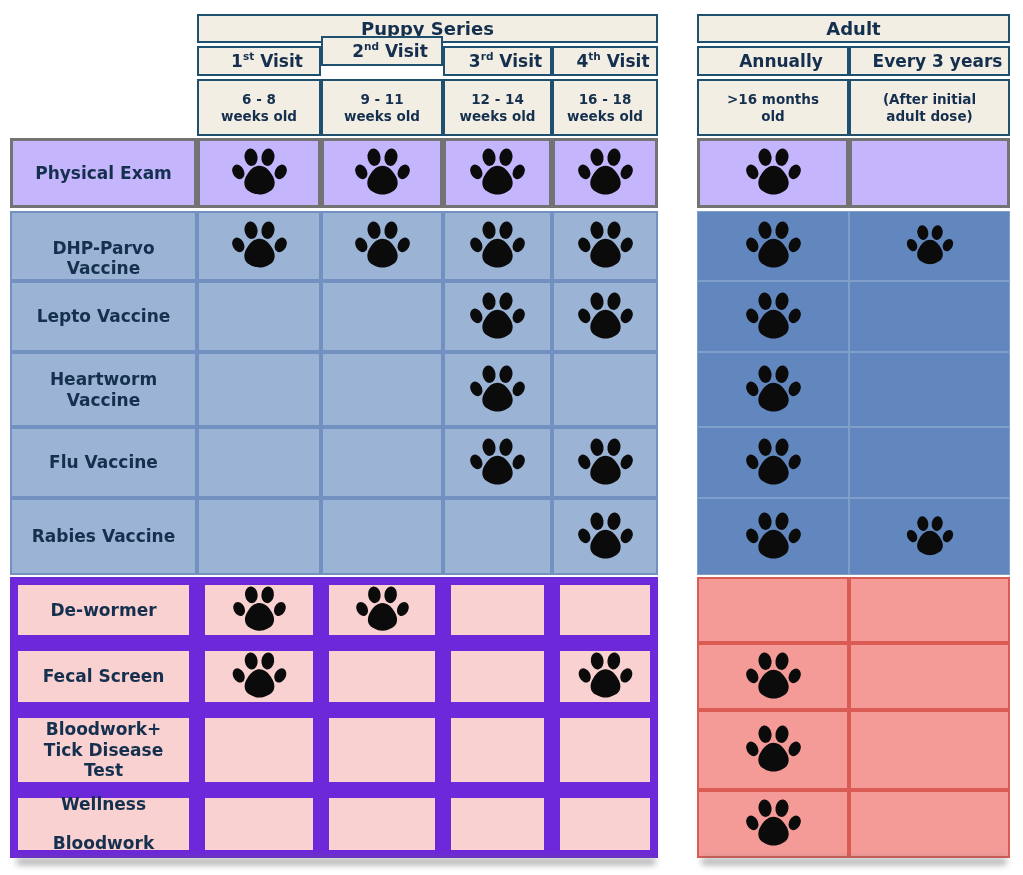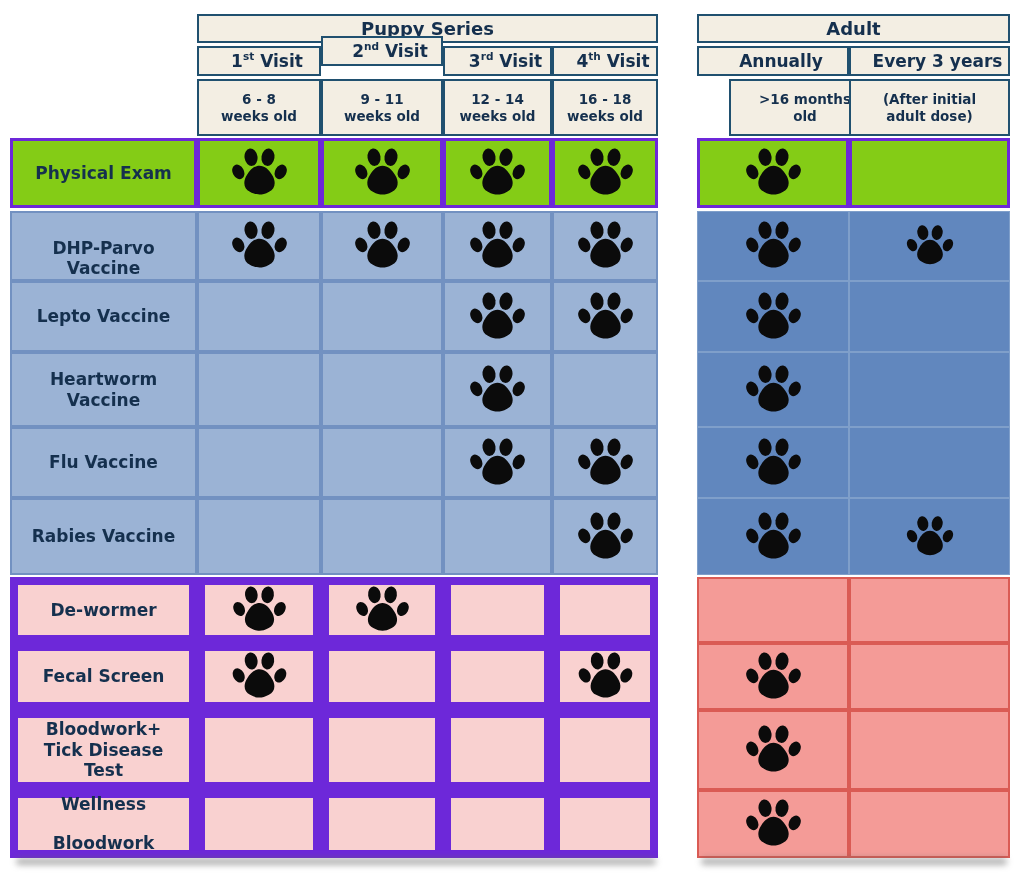--- a/index.html
+++ b/index.html
@@ -6,21 +6,21 @@
   body { width:1023px; height:875px; position:relative; overflow:hidden;
          font-family:"DejaVu Sans","Liberation Sans",sans-serif; }
   #stage { position:absolute; inset:0; }
   .cell { position:absolute; box-sizing:border-box; display:flex; flex-direction:column;
           align-items:center; justify-content:center; text-align:center;
           font-weight:bold; color:#15304e; line-height:1.22; }
   .hdr   { background:#f3eee3; border:2.5px solid #20506f; }
   .banner{ font-size:18px; }
   .visit { font-size:17px;padding-left:16px; }
   .age   { font-size:13.5px; }
-  .exam  { background:#84cc16; border:3px solid #6d28d9; }
+  .exam  { background:#c4b5fd; border:3px solid #737373; }
   .pblue { background:#9bb3d5; border:2px solid #7291c1; }
   .ablue { background:#6187be; border:1.5px solid #7f9fca; }
   .ppink { background:#f9d1d0; border:8px solid #6d28d9; }
   .apink { background:#f49b97; border:2px solid #da5b54; }
   .rowlabel { font-size:17px; }
   .paw { width:57px; height:52px; fill:#0b0b0b; }
   .paw.small { width:48px; height:44px; }
   sup { font-size:0.62em; vertical-align:super; line-height:0; }
   .shadow { position:absolute; height:7px; background:rgba(100,100,100,0.5);
             filter:blur(3px); border-radius:4px; }
@@ -64,21 +64,21 @@
         <span>weeks old</span>
       </div>
       <div class="cell hdr visit" style="left: 552px; width: 106px; top: 46px; height: 30px;">
         <span>4<sup>th</sup> Visit</span>
       </div>
       <div class="cell hdr age" style="left: 552px; width: 106px; top: 79px; height: 57px;">
         <span>16 - 18</span>
         <span>weeks old</span>
       </div>
       <div class="cell hdr visit" style="left: 697px; width: 152px; top: 46px; height: 30px;">Annually</div>
-      <div class="cell hdr age" style="left: 697px; width: 152px; top: 79px; height: 57px; margin-left: 32px;">
+      <div class="cell hdr age" style="left: 697px; width: 152px; top: 79px; height: 57px;">
         <span>&gt;16 months</span>
         <span>old</span>
       </div>
       <div class="cell hdr visit" style="left: 849px; width: 161px; top: 46px; height: 30px;">Every 3 years</div>
       <div class="cell hdr age" style="left: 849px; width: 161px; top: 79px; height: 57px;">
         <span>(After initial</span>
         <span>adult dose)</span>
       </div>
       <div class="cell exam rowlabel" style="left: 10px; width: 187px; top: 138px; height: 70px;">
         <span>Physical Exam</span>

